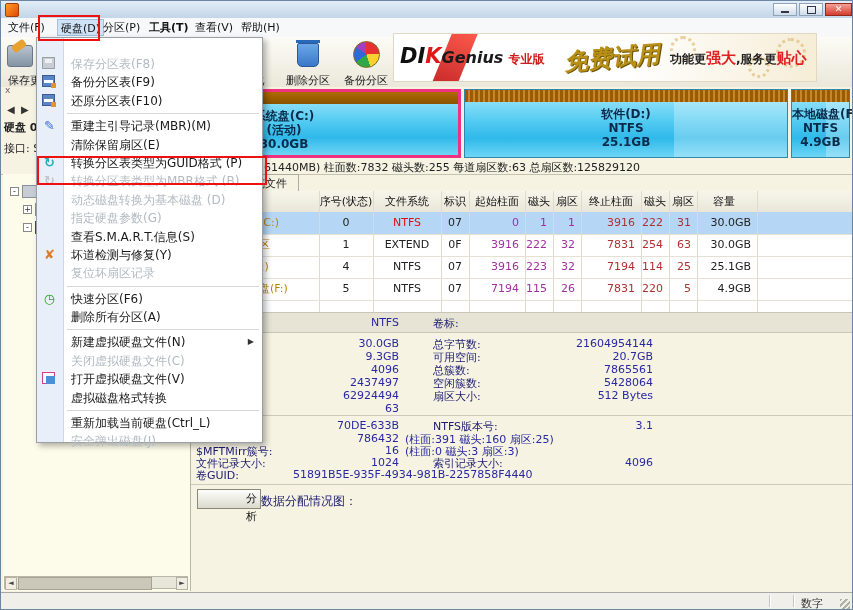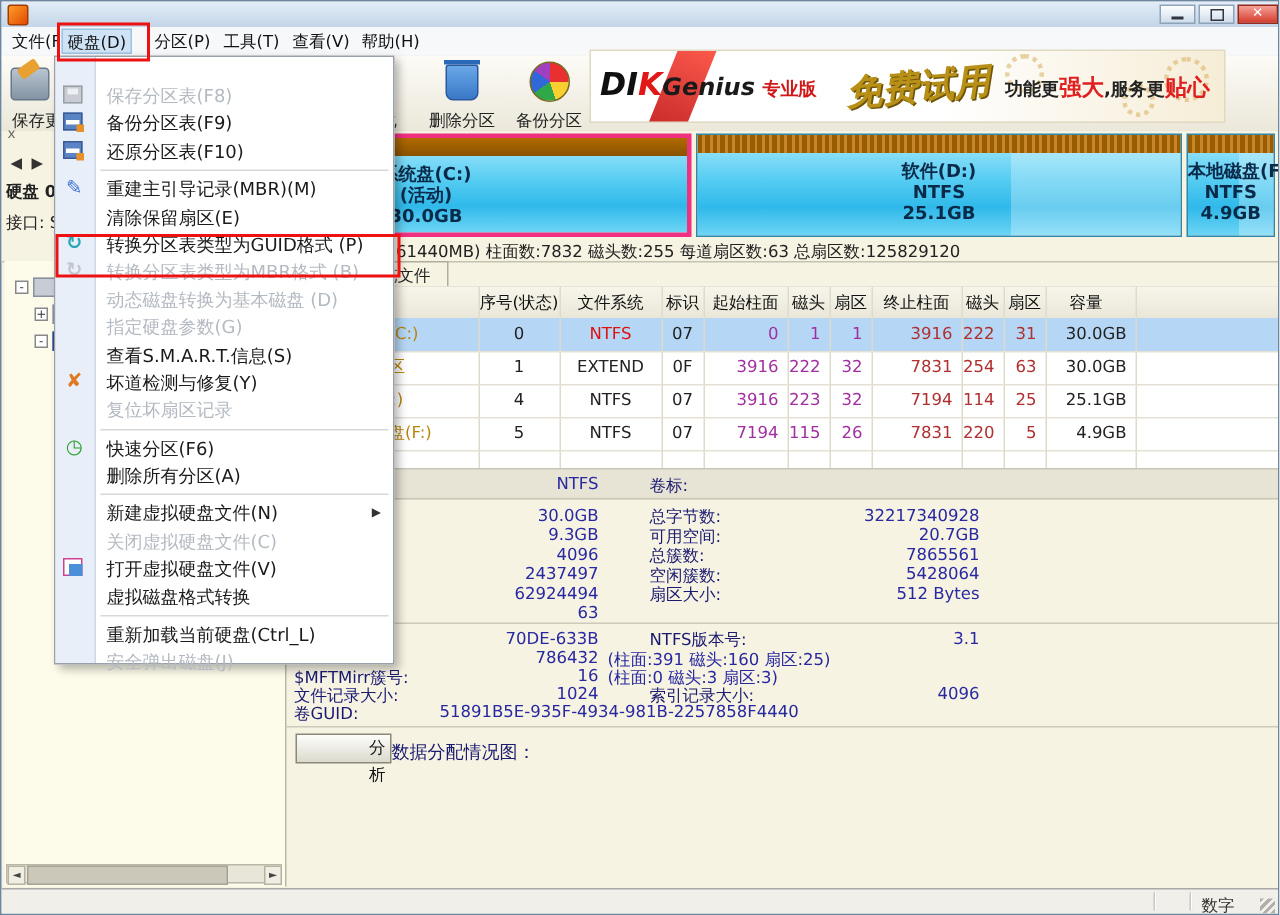--- a/index.html
+++ b/index.html
@@ -119,23 +119,23 @@
 
   <div class="a titlebar">
     <div class="a title-ico"></div>
     <div class="a wbtn" style="left:772px;"><span class="glyph-min"></span></div>
     <div class="a wbtn" style="left:798px;"><span class="glyph-max"></span></div>
     <div class="a wbtn wbtn-close" style="left:824px;width:27px;"><span>✕</span></div>
   </div>
 
   <div class="a menubar"></div>
   <div class="a mb-item" style="left:4px;">文件(F)</div>
-  <div class="a mb-item mb-open" style="left:40px;">硬盘(D)</div>
+  <div class="a mb-item mb-open" style="left:56px;">硬盘(D)</div>
   <div class="a mb-item" style="left:99px;">分区(P)</div>
-  <div class="a mb-item" style="left:145px;">工具(T)</div>
+  <div class="a mb-item" style="left:145px;font-weight:bold;">工具(T)</div>
   <div class="a mb-item" style="left:191px;">查看(V)</div>
   <div class="a mb-item" style="left:237px;">帮助(H)</div>
 
   <div class="a toolbar"></div>
   <div class="a tb-save-ico">
       <i></i>
     </div>
   <div class="a tb-label" style="left:-6px;">保存更改</div>
   <div class="a tb-label" style="left:212px;">格式化</div>
   <div class="a tb-del-ico">
@@ -287,21 +287,21 @@
   <div class="hgl" style="top:233px;"></div>
   <div class="hgl" style="top:255px;"></div>
   <div class="hgl" style="top:277px;"></div>
   <div class="hgl" style="top:299px;"></div>
 
   <div class="a band"></div>
   <div class="a iv lv" style="top:315px;">NTFS</div>
   <div class="a il rl" style="top:315px;">卷标:</div>
   <div class="a iv lv" style="top:336px;">30.0GB</div>
   <div class="a il rl" style="top:336px;">总字节数:</div>
-  <div class="a iv rv" style="top:336px;">32217340928</div>
+  <div class="a iv rv" style="top:336px;">21604954144</div>
   <div class="a iv lv" style="top:349px;">9.3GB</div>
   <div class="a il rl" style="top:349px;">可用空间:</div>
   <div class="a iv rv" style="top:349px;">20.7GB</div>
   <div class="a iv lv" style="top:362px;">4096</div>
   <div class="a il rl" style="top:362px;">总簇数:</div>
   <div class="a iv rv" style="top:362px;">7865561</div>
   <div class="a iv lv" style="top:375px;">2437497</div>
   <div class="a il rl" style="top:375px;">空闲簇数:</div>
   <div class="a iv rv" style="top:375px;">5428064</div>
   <div class="a iv lv" style="top:388px;">62924494</div>

